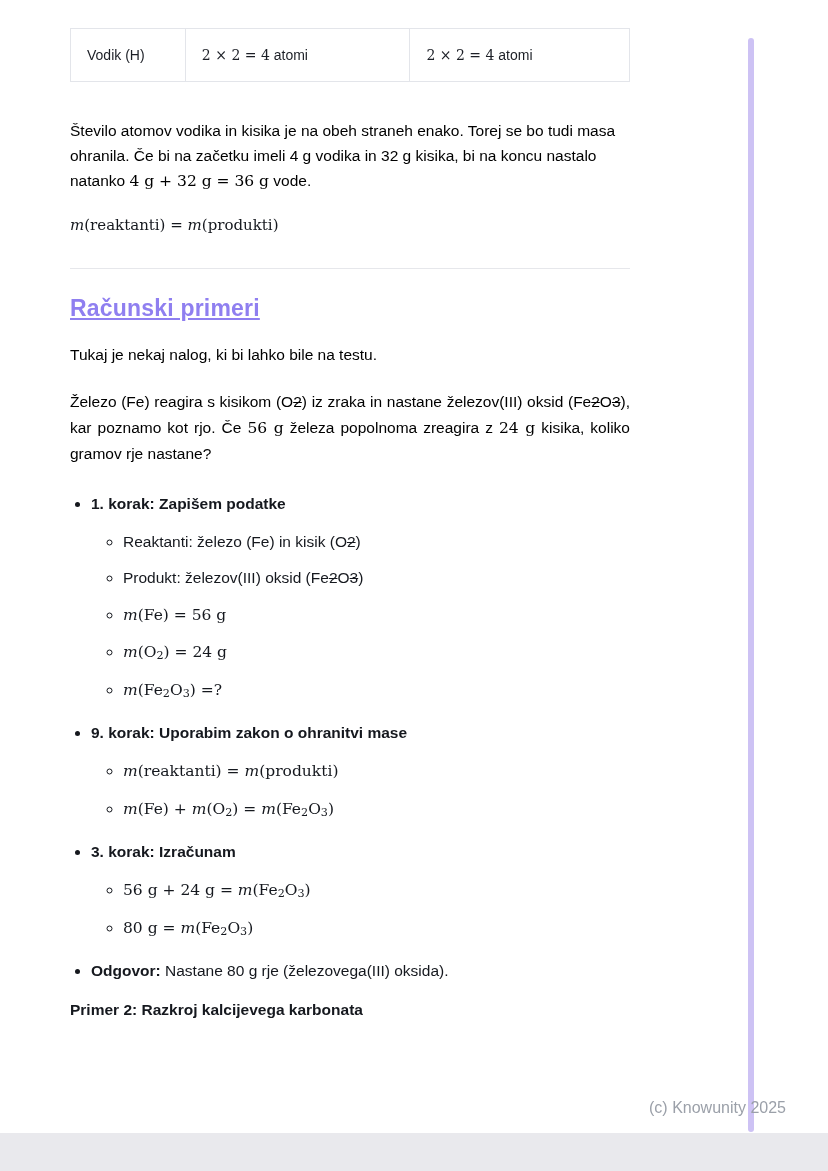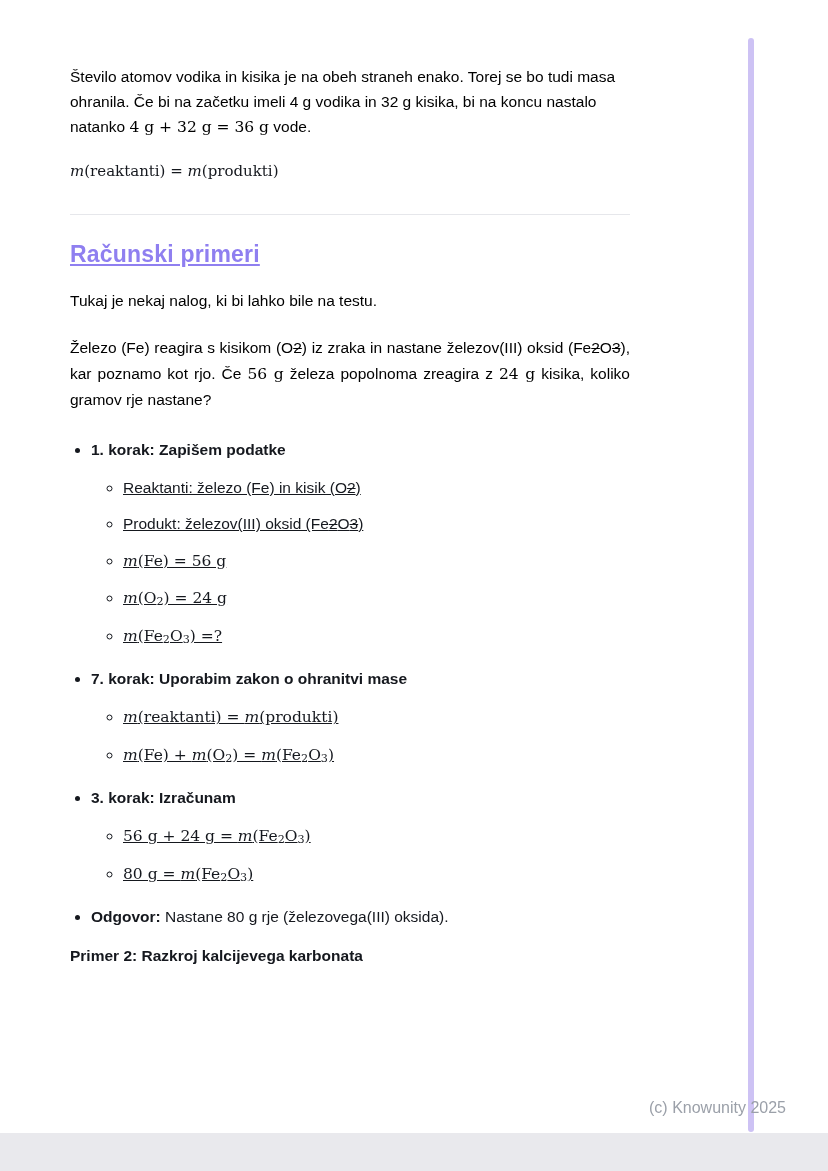--- a/index.html
+++ b/index.html
@@ -92,21 +92,20 @@
     margin: 0 0 18px;
     font-size: 15.5px;
     line-height: 1.5;
     color: #15181e;
   }
   .step-label { font-weight: 700; }
   ul.substeps {
     margin: 15px 0 0;
     padding-left: 32px;
     list-style: circle;
-    text-decoration: underline;
   }
   ul.substeps > li {
     margin: 0 0 13px;
     line-height: 1.5;
   }
   .example2 { margin-top: 12px; }
   .scroll-strip {
     position: absolute;
     right: 74px; top: 38px;
     width: 6px; height: 1094px;
@@ -132,20 +131,25 @@
   <div class="card">
     <div class="content">
 
       <table class="atoms">
         <colgroup>
           <col style="width:115px">
           <col style="width:225px">
           <col style="width:220px">
         </colgroup>
         <tbody>
+          <tr>
+            <td><span>Vodik (H)</span></td>
+            <td><span class="seg-m">2 × 2 = 4</span><span> atomi</span></td>
+            <td><span class="seg-m">2 × 2 = 4</span><span> atomi</span></td>
+          </tr>
         </tbody>
       </table>
 
       <p class="body-text"><span>Število atomov vodika in kisika je na obeh straneh enako. Torej se bo tudi masa ohranila. Če bi na začetku imeli 4 g vodika in 32 g kisika, bi na koncu nastalo natanko </span><span class="seg-m">4 g + 32 g = 36 g</span><span> vode.</span></p>
 
       <p class="formula"><span class="seg-mi">m</span><span class="seg-m">(reaktanti) = </span><span class="seg-mi">m</span><span class="seg-m">(produkti)</span></p>
 
       <hr class="divider">
 
       <h2 class="section-heading">Računski primeri</h2>
@@ -162,21 +166,21 @@
           <ul class="substeps">
             <li><span>Reaktanti: železo (Fe) in kisik (O</span><span class="seg-strike">2</span><span>)</span></li>
             <li><span>Produkt: železov(III) oksid (Fe</span><span class="seg-strike">2</span><span>O</span><span class="seg-strike">3</span><span>)</span></li>
             <li><span class="seg-mi">m</span><span class="seg-m">(Fe) = 56 g</span></li>
             <li><span class="seg-mi">m</span><span class="seg-m">(O</span><span class="seg-msub">2</span><span class="seg-m">) = 24 g</span></li>
             <li><span class="seg-mi">m</span><span class="seg-m">(Fe</span><span class="seg-msub">2</span><span class="seg-m">O</span><span class="seg-msub">3</span><span class="seg-m">) =?</span></li>
           </ul>
         </li>
 
         <li>
-          <span class="step-label">7. korak: Uporabim zakon o ohranitvi mase</span>
+          <span class="step-label">9. korak: Uporabim zakon o ohranitvi mase</span>
           <ul class="substeps">
             <li><span class="seg-mi">m</span><span class="seg-m">(reaktanti) = </span><span class="seg-mi">m</span><span class="seg-m">(produkti)</span></li>
             <li><span class="seg-mi">m</span><span class="seg-m">(Fe) + </span><span class="seg-mi">m</span><span class="seg-m">(O</span><span class="seg-msub">2</span><span class="seg-m">) = </span><span class="seg-mi">m</span><span class="seg-m">(Fe</span><span class="seg-msub">2</span><span class="seg-m">O</span><span class="seg-msub">3</span><span class="seg-m">)</span></li>
           </ul>
         </li>
 
         <li>
           <span class="step-label">3. korak: Izračunam</span>
           <ul class="substeps">
             <li><span class="seg-m">56 g + 24 g = </span><span class="seg-mi">m</span><span class="seg-m">(Fe</span><span class="seg-msub">2</span><span class="seg-m">O</span><span class="seg-msub">3</span><span class="seg-m">)</span></li>

